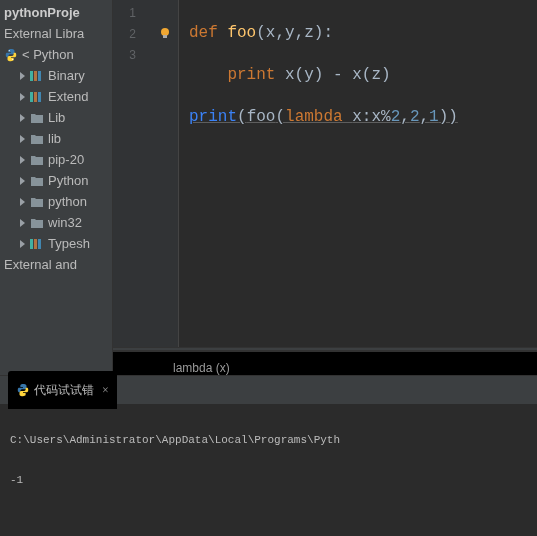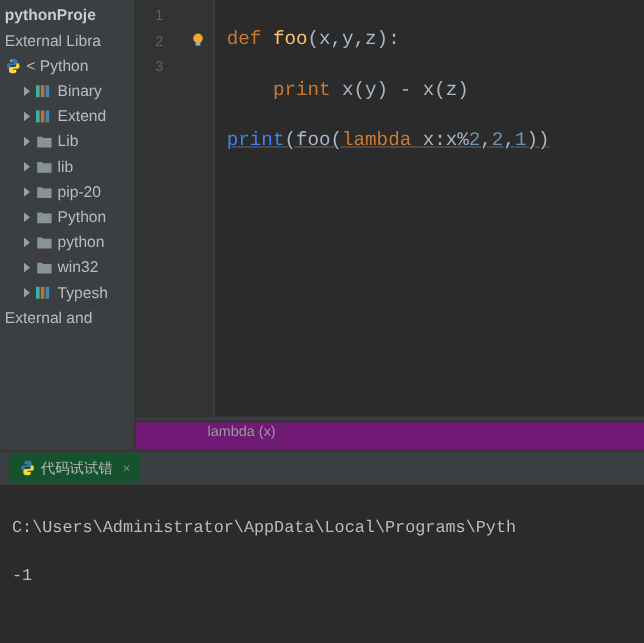--- a/index.html
+++ b/index.html
@@ -117,54 +117,54 @@
 .underline { text-decoration: underline; text-decoration-color: #5e5e5e; }
 .code-line { height: 21px; }
 .editor-split {
   height: 4px;
   background: #3c3f41;
   border-top: 1px solid #323232;
   border-bottom: 1px solid #323232;
 }
 .breadcrumb {
   height: 24px;
-  background: #701a75;
-  display: flex;
-  align-items: flex-start;
+  background: #000000;
+  display: flex;
+  align-items: flex-end;
   padding-left: 60px;
   color: #999;
   font-size: 12px;
   border-top: 1px solid #323232;
 }
 .terminal {
   background: #2b2b2b;
   border-top: 1px solid #323232;
 }
 .terminal-tabs {
   height: 28px;
   background: #3c3f41;
   display: flex;
   align-items: center;
   padding-left: 8px;
 }
 .terminal-tab {
   display: flex;
   align-items: center;
-  height: 24px;
+  height: 38px;
   padding: 0 8px;
-  background: #14532d;
+  background: #000000;
   border-radius: 3px 3px 0 0;
   font-size: 12px;
   color: #bbb;
   font-family: Liberation Serif, serif;
 }
 .terminal-body {
   padding: 6px 10px;
   font-family: 'Consolas', 'Courier New', monospace;
-  font-size: 14px;
+  font-size: 11px;
   line-height: 20px;
   color: #bbbbbb;
   white-space: pre;
   overflow: hidden;
 }
 .close-x {
   margin-left: 8px;
   color: #999;
   font-size: 12px;
 }

